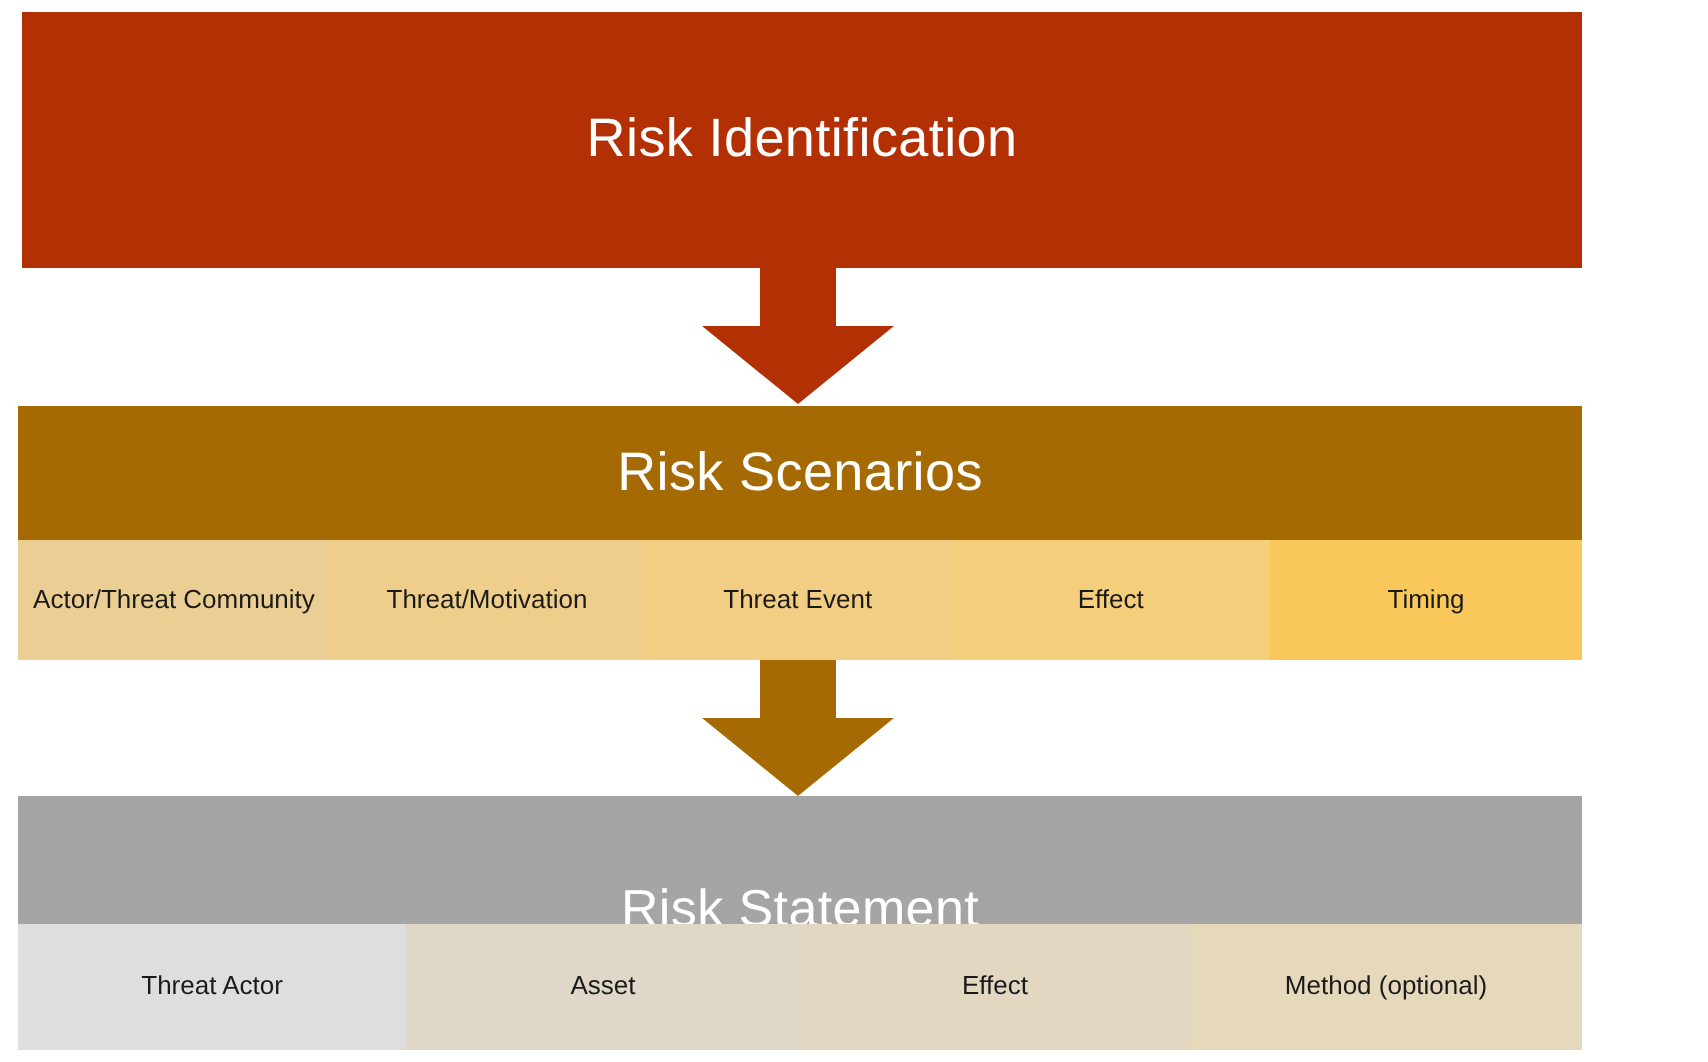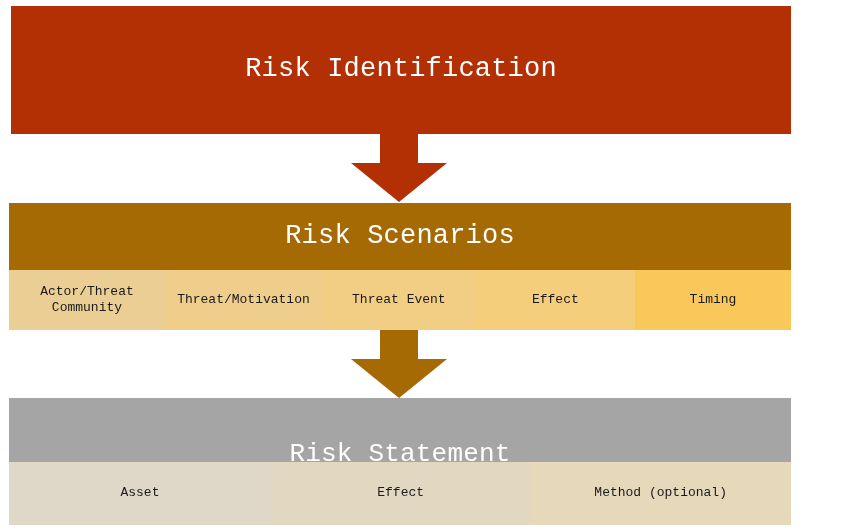--- a/index.html
+++ b/index.html
@@ -17,21 +17,20 @@
     width: 854px;
     height: 531px;
     background: #ffffff;
     overflow: hidden;
   }
 
   
   .band {
     position: absolute;
     box-sizing: border-box;
-    font-family: Liberation Mono, monospace;
   }
 
   .band-header {
     display: flex;
     align-items: center;
     justify-content: center;
     box-sizing: border-box;
     width: 100%;
   }
 
@@ -177,20 +176,23 @@
     <svg class="arrow-shape" viewBox="0 0 96 68" preserveAspectRatio="none">
       <polygon points="29,0 67,0 67,29 96,29 48,68 0,29 29,29" fill="#A66A05"></polygon>
     </svg>
   </div>
 
   <div class="band" id="stage-risk-statement">
     <div class="band-header">
       <span class="band-title">Risk Statement</span>
     </div>
     <div class="band-cells">
+      <div class="cell" style="flex:194 0 0; background:#DEDEDE;">
+        <span>Threat Actor</span>
+      </div>
       <div class="cell" style="flex:197 0 0; background:#DFD7C8;">
         <span>Asset</span>
       </div>
       <div class="cell" style="flex:195 0 0; background:#E2D8C2;">
         <span>Effect</span>
       </div>
       <div class="cell" style="flex:196 0 0; background:#E6D9BB;">
         <span>Method (optional)</span>
       </div>
     </div>

